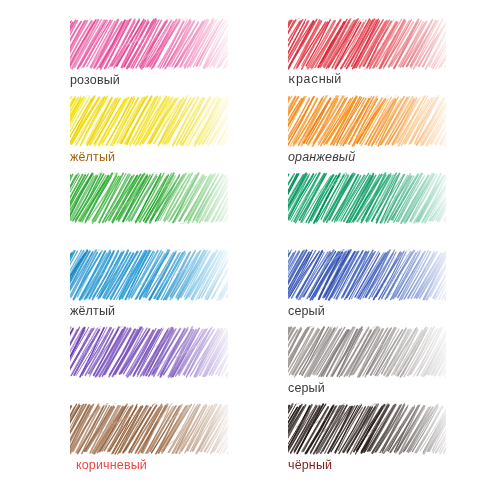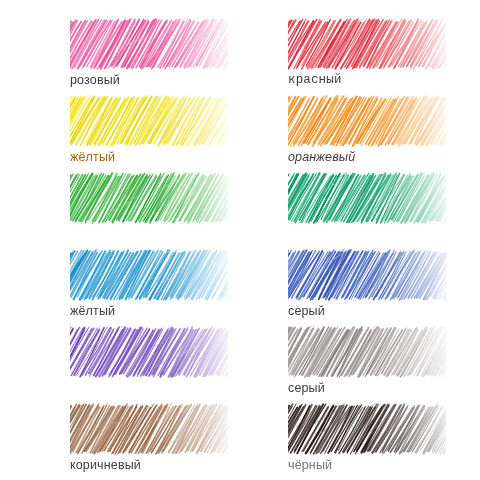--- a/index.html
+++ b/index.html
@@ -1562,21 +1562,21 @@
               <path d="M106.57 30.28 l18.84 -10.85" stroke="#c49d79" stroke-width="1.43" stroke-linecap="round" fill="none" opacity="0.25"></path>
               <path d="M39.77 21.51 l29.91 -11.36" stroke="#c49d79" stroke-width="0.93" stroke-linecap="round" fill="none" opacity="0.59"></path>
               <path d="M21.09 26.69 l29.84 -8.59" stroke="#c49d79" stroke-width="1.47" stroke-linecap="round" fill="none" opacity="0.35"></path>
               <path d="M84.46 0.87 l15.66 -17.73" stroke="#c49d79" stroke-width="1.46" stroke-linecap="round" fill="none" opacity="0.50"></path>
               <path d="M15.89 15.77 l24.58 -16.95" stroke="#c49d79" stroke-width="1.24" stroke-linecap="round" fill="none" opacity="0.47"></path>
               <path d="M0.09 51.62 l12.10 -21.02" stroke="#c49d79" stroke-width="0.79" stroke-linecap="round" fill="none" opacity="0.36"></path>
               <path d="M75.60 24.03 l29.17 -17.40" stroke="#c49d79" stroke-width="1.49" stroke-linecap="round" fill="none" opacity="0.29"></path>
             </g>
           </svg>
         </div>
-        <div class="swatch-label" style="color: #404040;">коричневый</div>
+        <div class="swatch-label" style="color: #ef4444; margin-left: 6px;">коричневый</div>
       </div>
       <div class="swatch-cell col-right">
         <div class="scribble-wrap">
           <svg viewBox="0 0 158 52" preserveAspectRatio="none">
             <defs>
               <linearGradient id="fade-11" x1="0" y1="0" x2="1" y2="0">
                 <stop offset="0" stop-color="#ffffff"></stop>
                 <stop offset="0.52" stop-color="#ffffff"></stop>
                 <stop offset="0.7" stop-color="#b8b8b8"></stop>
                 <stop offset="0.86" stop-color="#6a6a6a"></stop>
@@ -1698,16 +1698,16 @@
               <path d="M53.01 31.25 l15.91 -23.18" stroke="#7d716c" stroke-width="1.03" stroke-linecap="round" fill="none" opacity="0.46"></path>
               <path d="M30.99 32.38 l25.55 -22.56" stroke="#7d716c" stroke-width="1.45" stroke-linecap="round" fill="none" opacity="0.51"></path>
               <path d="M7.97 1.30 l28.16 -8.70" stroke="#7d716c" stroke-width="0.98" stroke-linecap="round" fill="none" opacity="0.32"></path>
               <path d="M38.45 37.71 l23.87 -13.24" stroke="#7d716c" stroke-width="0.79" stroke-linecap="round" fill="none" opacity="0.26"></path>
               <path d="M71.67 36.05 l22.18 -16.38" stroke="#7d716c" stroke-width="1.47" stroke-linecap="round" fill="none" opacity="0.26"></path>
               <path d="M36.88 17.66 l24.53 -22.03" stroke="#7d716c" stroke-width="1.39" stroke-linecap="round" fill="none" opacity="0.34"></path>
               <path d="M67.03 32.97 l12.56 -22.65" stroke="#7d716c" stroke-width="1.38" stroke-linecap="round" fill="none" opacity="0.43"></path>
             </g>
           </svg>
         </div>
-        <div class="swatch-label" style="color: #737373;">чёрный</div>
+        <div class="swatch-label" style="color: #7f1d1d;">чёрный</div>
       </div>
     </div>
 </div>
 
 </body></html>

